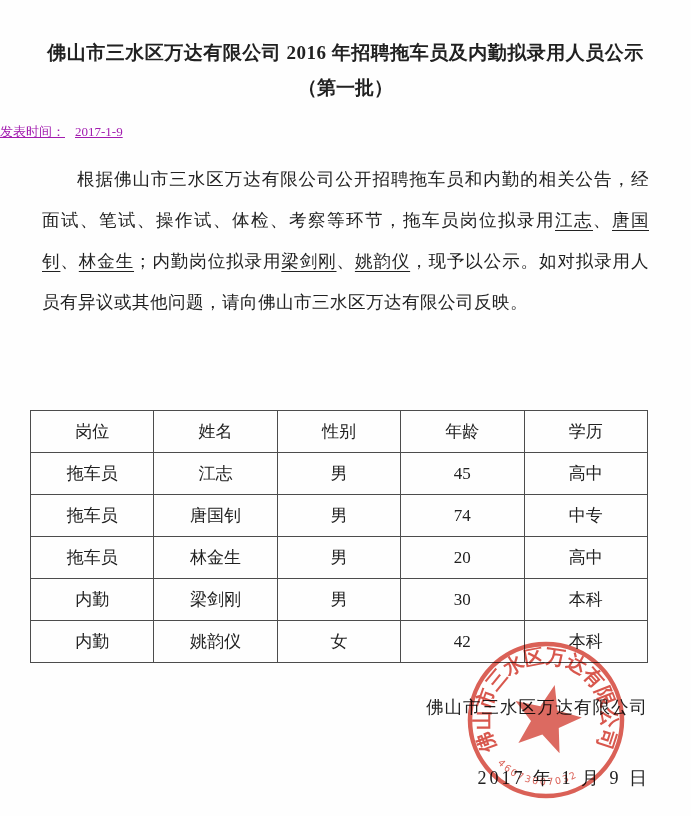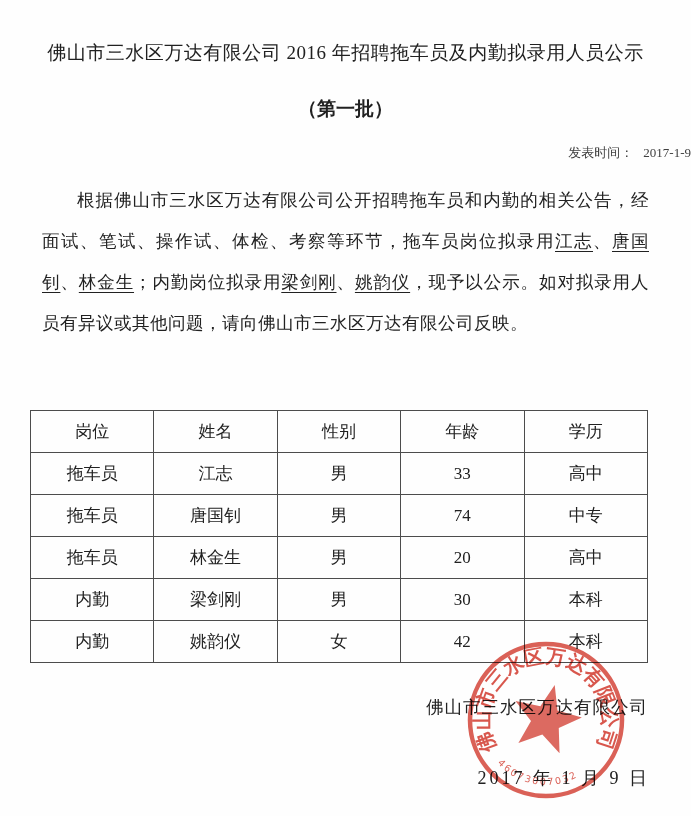--- a/index.html
+++ b/index.html
@@ -10,35 +10,36 @@
     background:#fefefe;
     overflow:hidden;
     font-family:"Liberation Serif","DejaVu Serif",serif;
     color:#212121;
     --seal:#d5453a;
   }
   .title-l1{
     margin-top:40px;
     text-align:center;
     font-size:19px;
-    font-weight:normal;
+    font-weight:bold;
     letter-spacing:0.5px;
   }
   .title-l2{
-    margin-top:30px;
+    margin-top:9px;
     text-align:center;
     font-size:19px;
     font-weight:bold;
     font-family:Liberation Serif, serif;
   }
   .meta{
     margin-top:22px;
-    text-align:right;
+    text-align:left;
     font-size:13px;
-    color:#404040;
+    color:#a21caf;
+    text-decoration:underline;
   }
   .meta .meta-val{margin-left:10px;}
   .body-text{
     margin:18px 30px 0 30px;
     width:631px;
   }
   .para{
     margin:12px;
     text-indent:2em;
     font-size:17.5px;
@@ -134,21 +135,21 @@
           <th>性别</th>
           <th>年龄</th>
           <th>学历</th>
         </tr>
     </thead>
     <tbody id="table-body">
         <tr>
           <td>拖车员</td>
           <td>江志</td>
           <td>男</td>
-          <td>33</td>
+          <td>45</td>
           <td>高中</td>
         </tr>
         <tr>
           <td>拖车员</td>
           <td>唐国钊</td>
           <td>男</td>
           <td>74</td>
           <td>中专</td>
         </tr>
         <tr>

